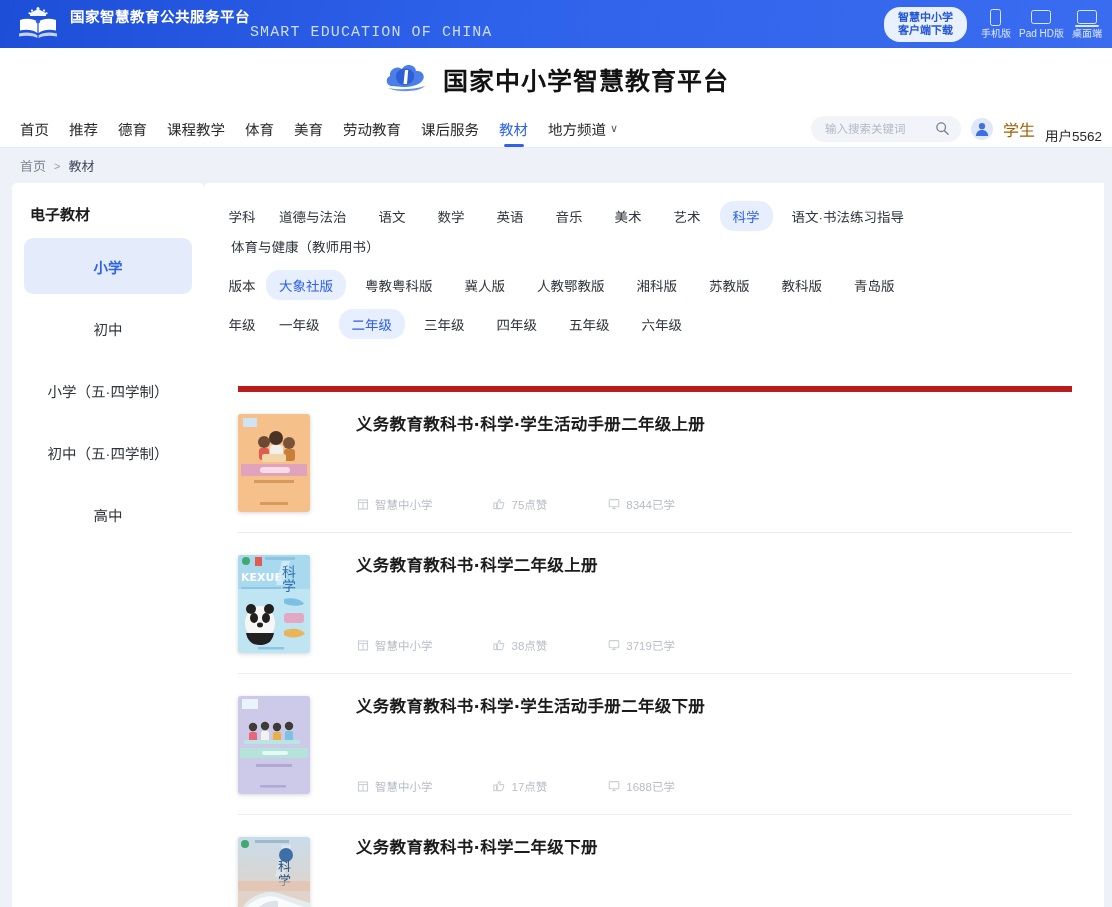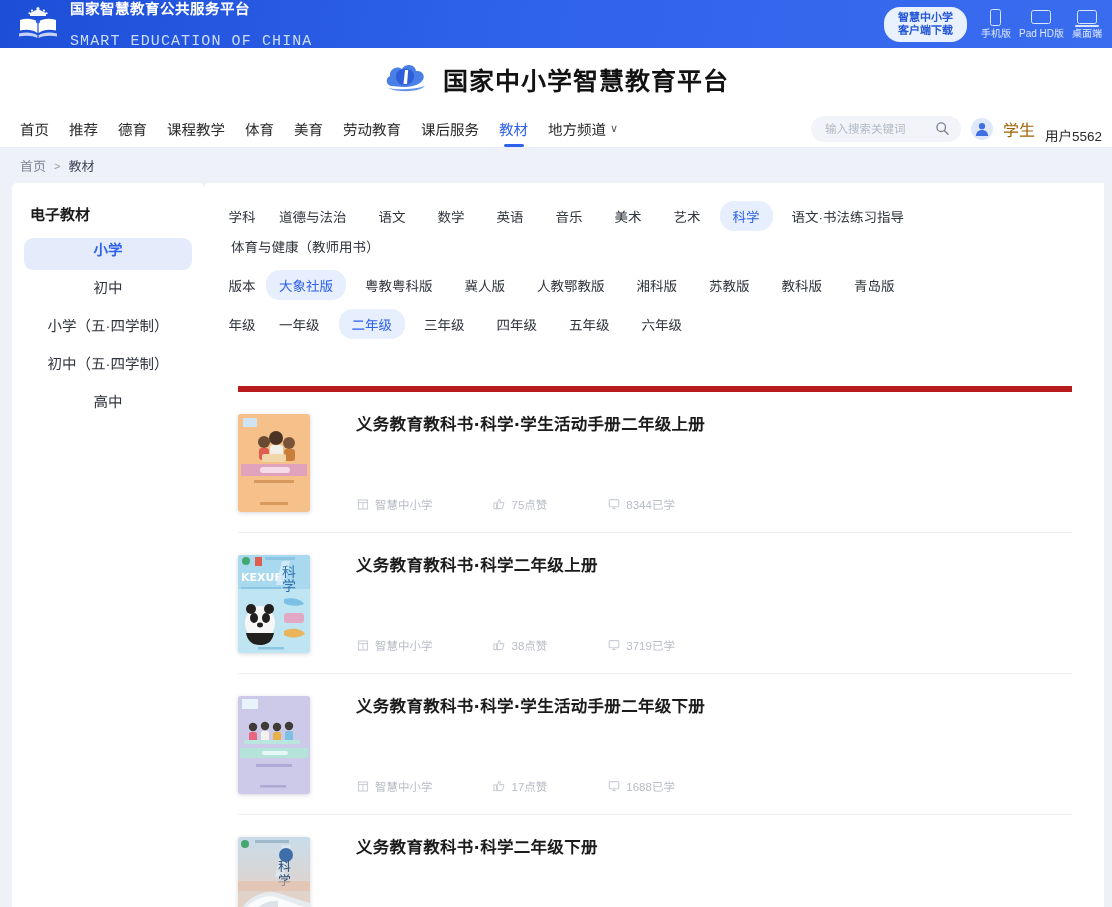--- a/index.html
+++ b/index.html
@@ -13,21 +13,21 @@
 
   
   .topbar {
     height: 48px; width: 100%;
     background: linear-gradient(100deg, #1d4ed8 0%, #2f62ea 45%, #3a6cf0 100%);
     display: flex; align-items: center;
     position: relative;
   }
   .brand { display: flex; align-items: center; padding-left: 16px; gap: 10px; }
   .brand-mark { width: 44px; height: 34px; position: relative; flex: 0 0 auto; }
-  .brand-text { display: flex; flex-direction: column; justify-content: center; }
+  .brand-text { display: flex; justify-content: center; }
   .brand-cn {
     color: #ffffff; font-size: 14.5px; font-weight: bold;
     letter-spacing: 0.5px; line-height: 17px;
   }
   .brand-en {
     color: #ccddfb; font-size: 15px; letter-spacing: 1.1px;
     line-height: 12px; margin-top: 18px; font-family: Liberation Mono, monospace;
   }
 
   .topbar-right {
@@ -122,21 +122,21 @@
   .sidebar {
     width: 192px; flex: 0 0 192px;
     background: #ffffff; border-radius: 5px 5px 0 0;
     padding: 20px 12px 0;
   }
   .sidebar-title {
     font-size: 15px; font-weight: bold; color: #1b1b1b;
     padding: 0 4px 14px 6px;
   }
   .side-item {
-    height: 32px; display: flex; align-items: flex-start; justify-content: center;
+    height: 56px; display: flex; align-items: center; justify-content: center;
     border-radius: 9px; font-size: 14.5px; color: #30343d;
     cursor: pointer; margin-bottom: 6px;
   }
   .side-item.active { background: #e4ecfb; color: #2f62ea; font-weight: bold; }
 
   .content {
     flex: 1; background: #ffffff; border-radius: 5px 0 0 0;
     margin-right: 8px; padding: 18px 0 0 0;
     position: relative; overflow: hidden;
   }

